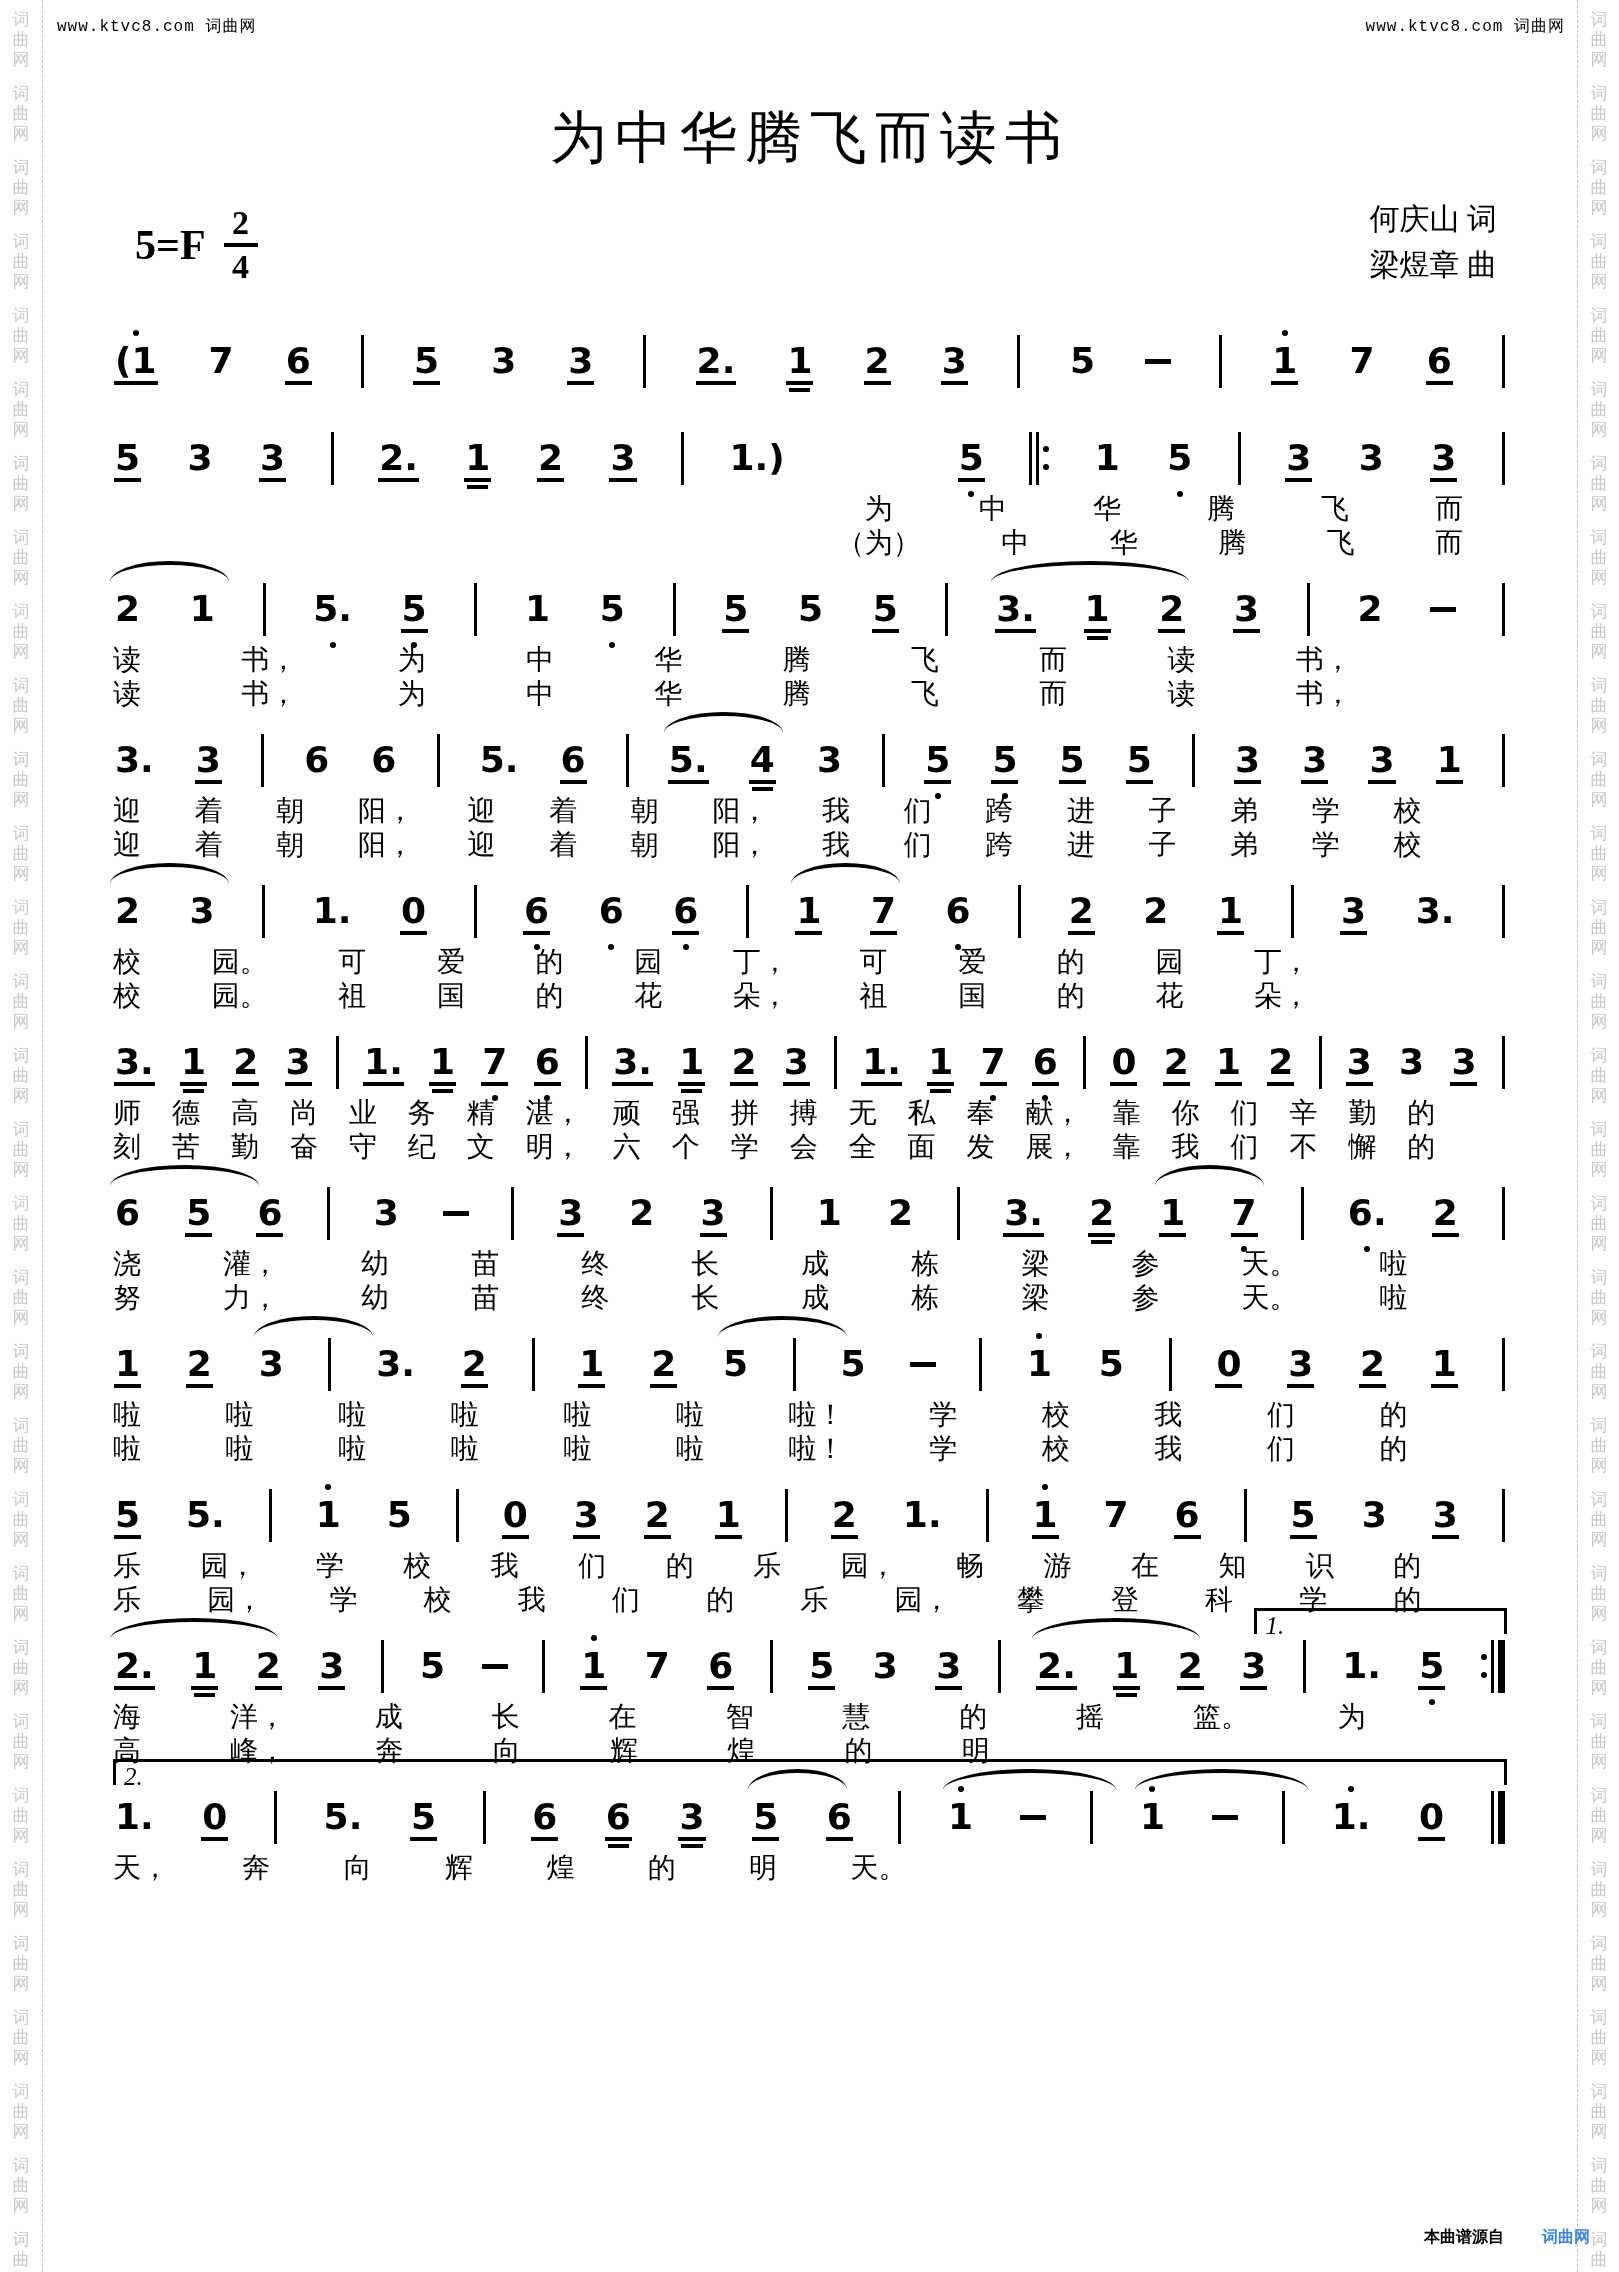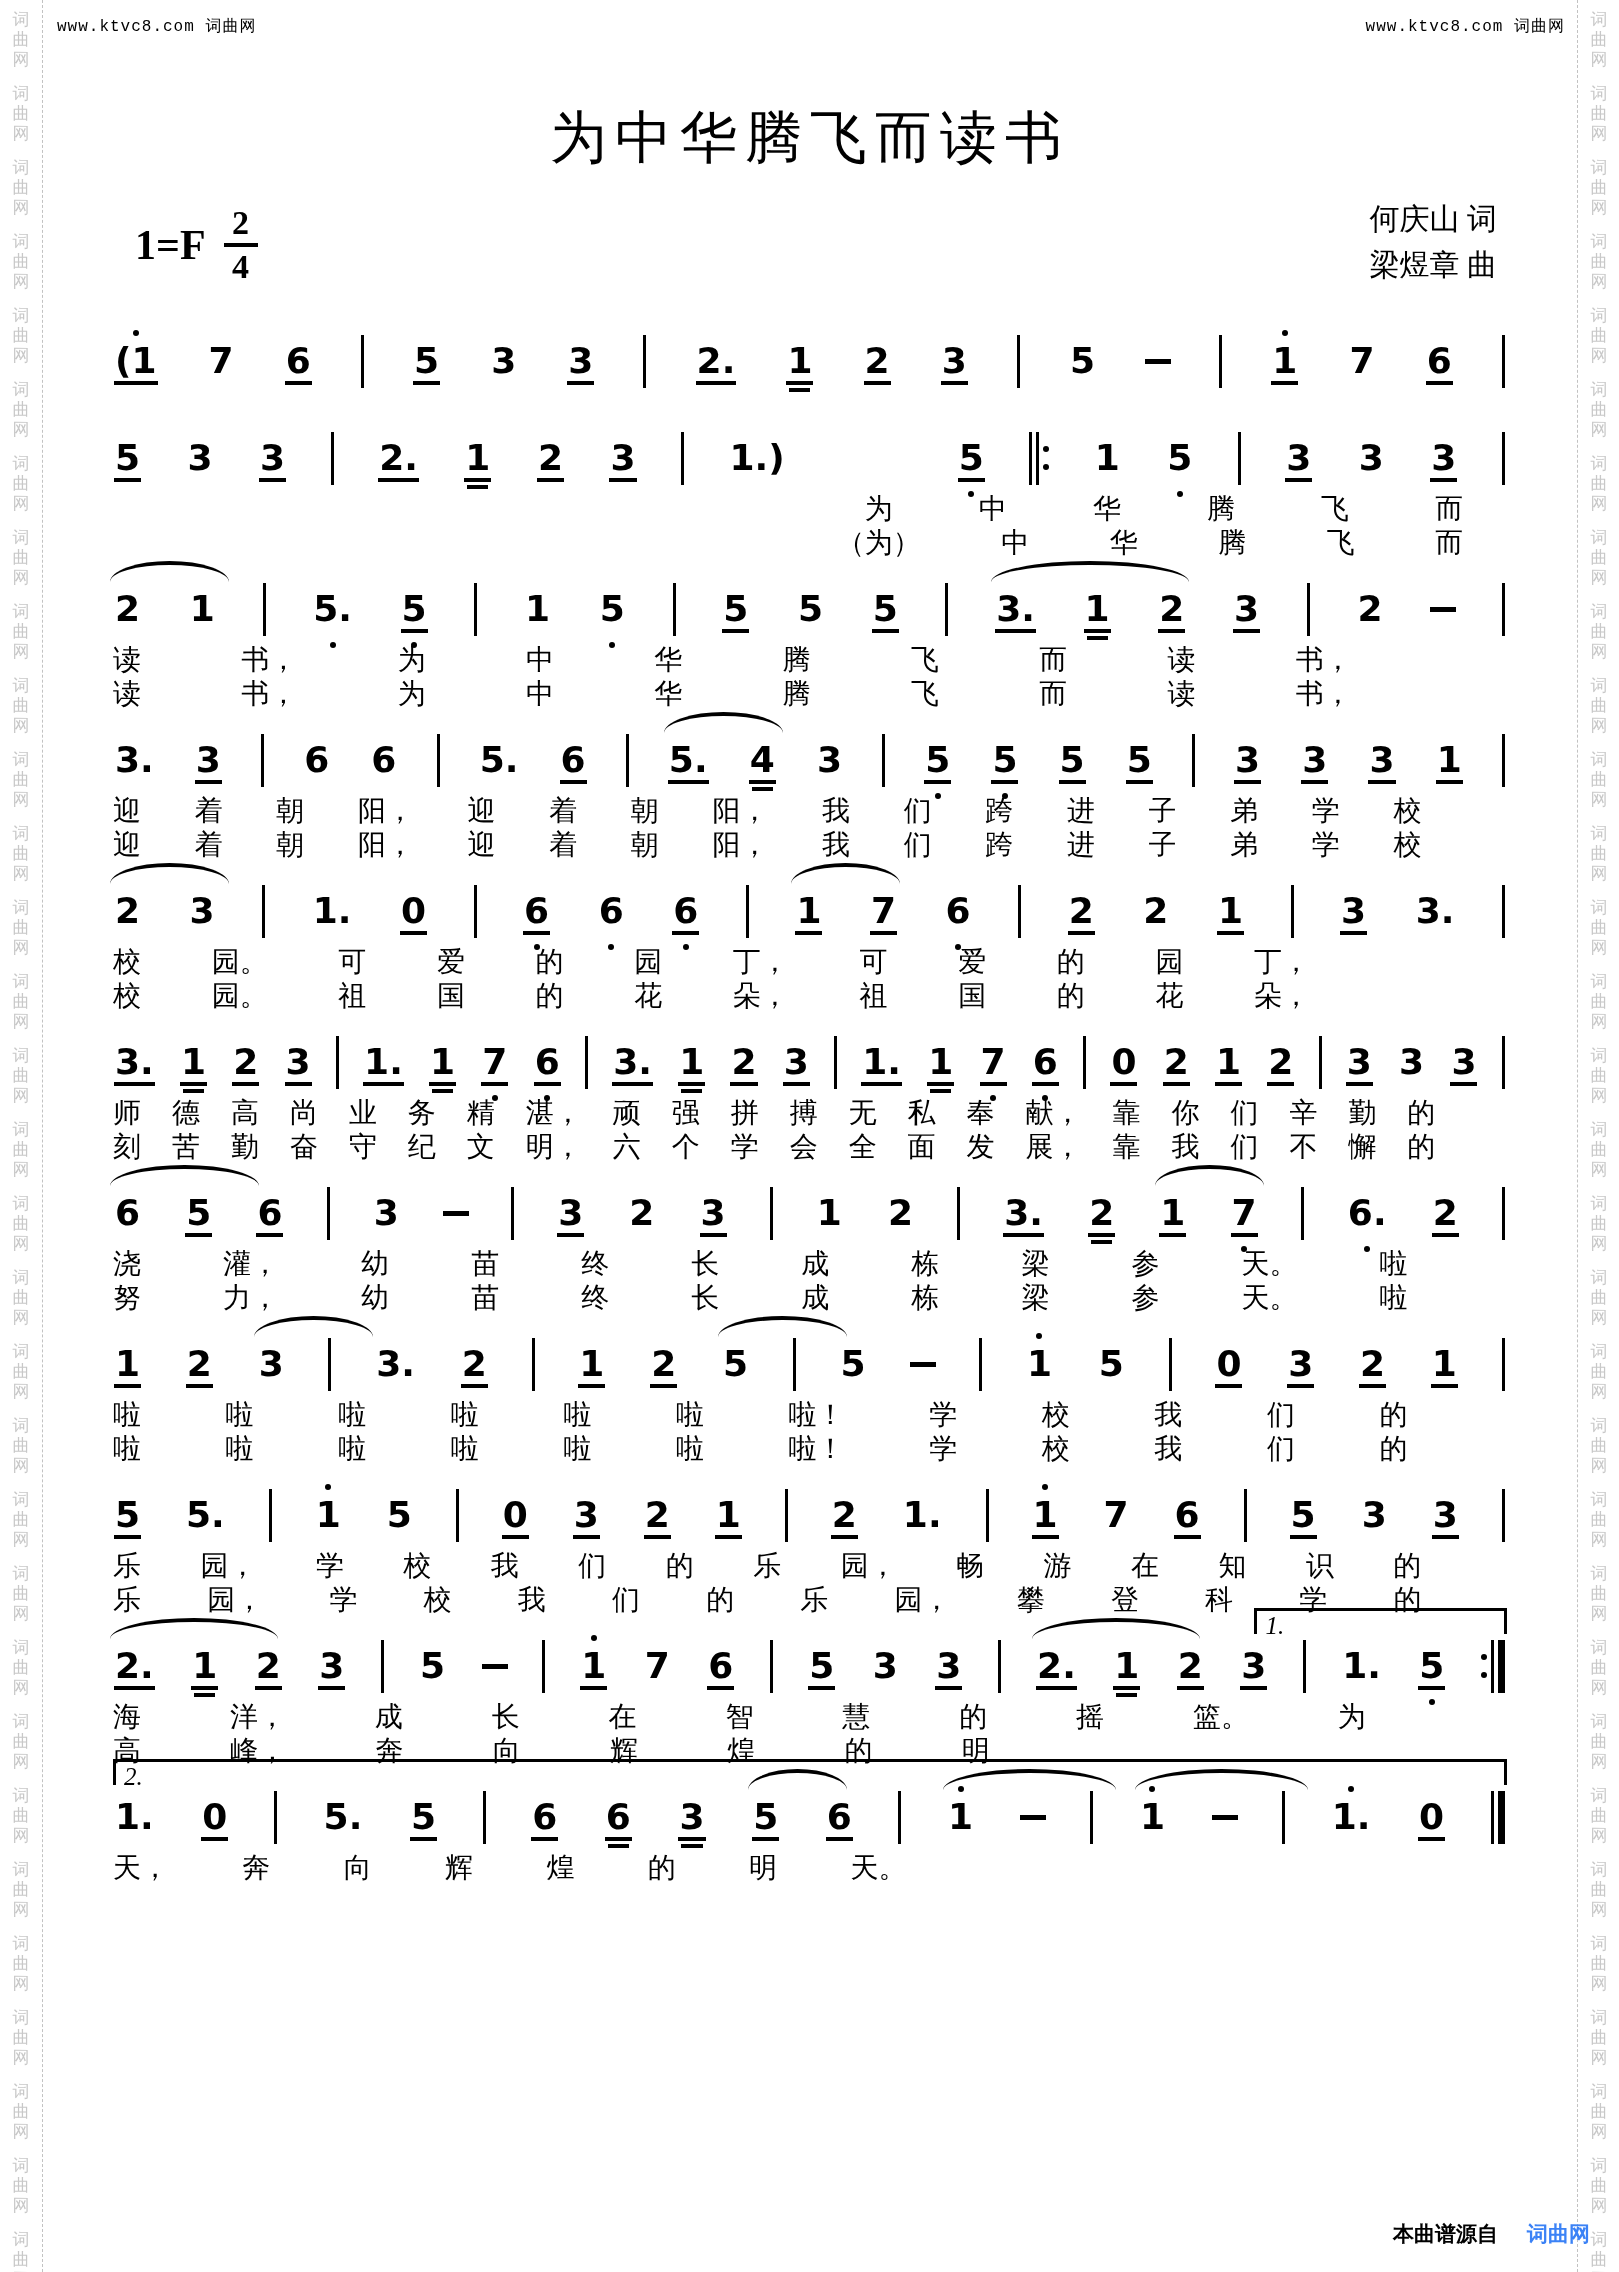--- a/index.html
+++ b/index.html
@@ -52,22 +52,22 @@
   .dots{display:flex;flex-direction:column;justify-content:center;gap:12px;height:53px;}
   .dots i{width:6px;height:6px;border-radius:50%;background:#000;}
   .volta{position:absolute;top:-30px;height:26px;border-top:3px solid #000;
          border-left:3px solid #000;border-right:3px solid #000;
          font-family:"Liberation Serif",serif;font-style:italic;font-size:25px;
          padding:0 0 0 8px;line-height:30px;box-sizing:border-box;}
   .lyr{display:flex;justify-content:space-between;font-size:28px;line-height:32px;margin-top:6px;}
   .lyr + .lyr{margin-top:2px;}
   .syl{white-space:nowrap;}
   
-  .footer{position:absolute;bottom:24px;right:30px;display:flex;gap:29px;align-items:flex-end;
-          font-family:"DejaVu Sans","Liberation Sans",sans-serif;font-weight:bold;font-size:21px;z-index:2;}
+  .footer{position:absolute;bottom:24px;right:30px;display:flex;gap:38px;align-items:flex-end;
+          font-family:"DejaVu Sans","Liberation Sans",sans-serif;font-weight:bold;font-size:16px;z-index:2;}
   .sitelink{color:#f4187b;text-decoration:none;cursor:pointer;}
 </style>
 </head>
 <body>
 
 <div id="page">
 
   <div class="sidecol left" id="wmLeft">
       <div class="wmgroup">
         <span class="wmchar">词</span>
@@ -383,21 +383,21 @@
       </div>
     </div>
 
   <div class="topwm left">www.ktvc8.com 词曲网</div>
   <div class="topwm right">www.ktvc8.com 词曲网</div>
 
   <h1 class="title">为中华腾飞而读书</h1>
 
   <div class="meta">
     <div class="keytime">
-      <span class="key">1=F</span>
+      <span class="key">5=F</span>
       <span class="ts">
         <b>2</b>
         <i class="tsbar"></i>
         <b>4</b>
       </span>
     </div>
     <div class="credits">
       <div>何庆山 词</div>
       <div>梁煜章 曲</div>
     </div>

